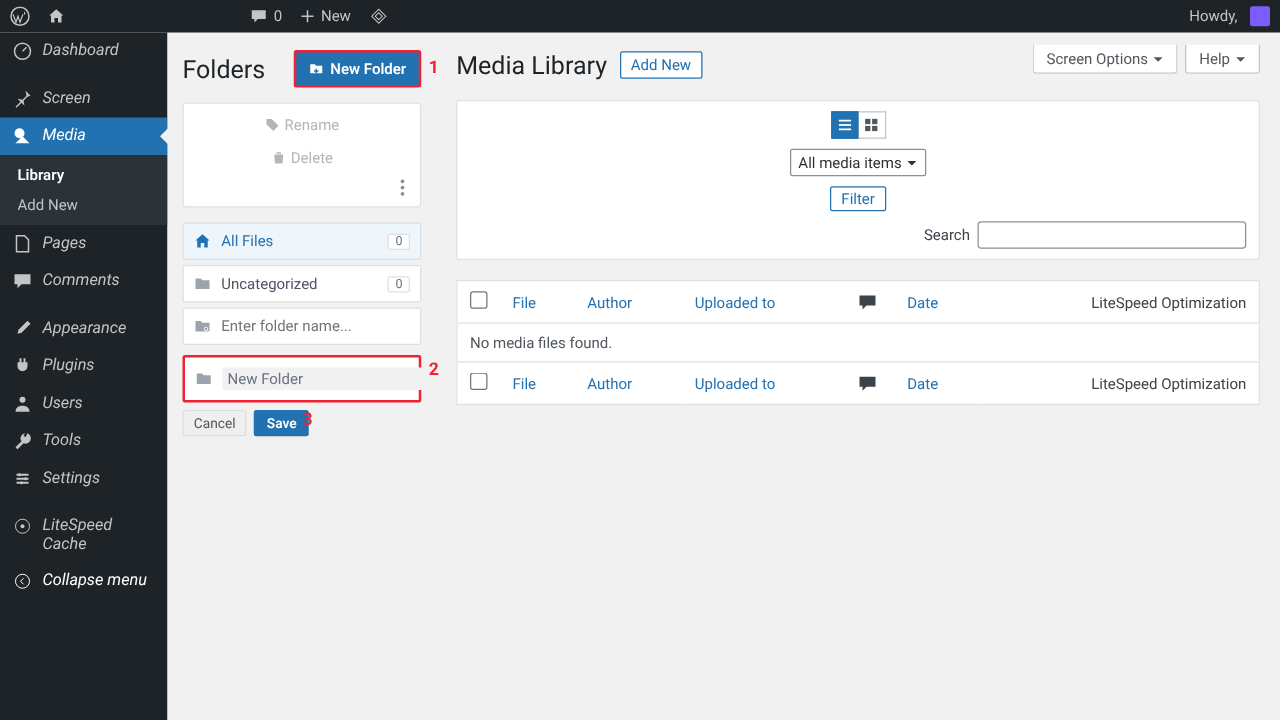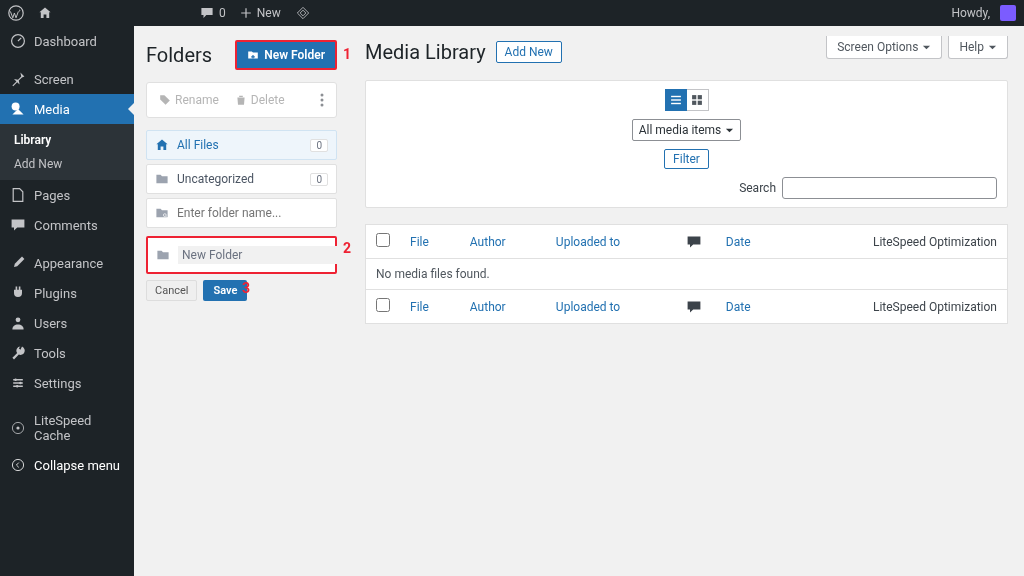--- a/index.html
+++ b/index.html
@@ -7,40 +7,40 @@
 
   
   .adminbar { position: absolute; top:0; left:0; right:0; height:26px; background:#1d2327; color:#c3c4c7; display:flex; align-items:center; padding:0 8px; font-size:12px; z-index:10; }
   .adminbar .ab-left { display:flex; align-items:center; gap:14px; }
   .adminbar .ab-right { margin-left:auto; display:flex; align-items:center; gap:10px; }
   .adminbar .ab-item { display:flex; align-items:center; gap:5px; color:#c3c4c7; cursor:pointer; }
   .adminbar .avatar { width:16px; height:16px; background:#7b5cff; border-radius:2px; }
 
   
   .sidebar { position:absolute; left:0; top:26px; bottom:0; width:134px; background:#1d2327; color:#c3c4c7; font-size:13px; }
-  .menu-item { display:flex; align-items:center; gap:8px; padding:7px 10px; cursor:pointer; }
+  .menu-item { display:flex; gap:8px; padding:7px 10px; cursor:pointer;font-style:italic; }
   .menu-item.current { background:#2271b1; color:#fff; position:relative; }
   .menu-item.current::after { content:""; position:absolute; right:-1px; top:50%; transform:translateY(-50%); border:7px solid transparent; border-right-color:#f1f1f1; }
   .submenu { background:#2c3338; padding:4px 0; }
   .submenu .sub { padding:5px 10px 5px 14px; color:#c3c4c7; cursor:pointer; font-size:12px; }
   .submenu .sub.current { color:#fff; font-weight:600; }
   .menu-sep { height:8px; }
   .menu-icon { display:inline-flex; width:16px; height:16px; align-items:center; justify-content:center; }
 
   
   .wrap { position:absolute; left:134px; top:26px; right:0; bottom:0; display:flex; }
   .folders-pane { width:215px; padding:14px 12px; background:#f1f1f1; }
   .main-pane { flex:1; padding:14px 16px; background:#f1f1f1; }
 
   .folders-head { display:flex; align-items:center; justify-content:space-between; margin-bottom:12px; position:relative; }
   .folders-title { font-size:20px; font-weight:400; color:#1d2327; }
   .new-folder-btn { background:#2271b1; color:#fff; border:none; padding:6px 10px; font-size:12px; font-weight:600; display:flex; align-items:center; gap:5px; cursor:pointer; border-radius:2px; }
   .redbox { border:2px solid #e23; }
 
-  .folder-toolbar { background:#fff; border:1px solid #e0e0e0; border-radius:3px; padding:6px; display:flex; align-items:center; gap:4px; margin-bottom:12px; }
+  .folder-toolbar { background:#fff; border:1px solid #e0e0e0; border-radius:3px; padding:6px; display:flex; align-items:center; gap:4px; margin-bottom:12px;flex-direction:column; }
   .tool-btn { background:transparent; border:none; color:#787c82; display:flex; align-items:center; gap:4px; padding:4px 6px; cursor:pointer; font-size:12px; }
   .tool-btn.lite { color:#b5b5b5; }
   .tool-more { margin-left:auto; padding:2px 6px; color:#8c8f94; cursor:pointer; }
 
   .folder-list { }
   .folder-row { display:flex; align-items:center; gap:8px; padding:7px 8px; background:#fff; border:1px solid #e0e0e0; border-radius:2px; margin-bottom:4px; color:#4b5563; font-size:12px; }
   .folder-row.active { background:#eef5fb; color:#2271b1; border-color:#d0e3f2; }
   .folder-row .count { margin-left:auto; background:#fff; border:1px solid #e0e0e0; border-radius:2px; padding:0 5px; font-size:10px; color:#6b7280; min-width:16px; text-align:center; }
   .folder-row.active .count { background:#fff; }
   .folder-row input { border:none; outline:none; background:transparent; font-size:12px; color:#6b7280; flex:1; padding:0; }

